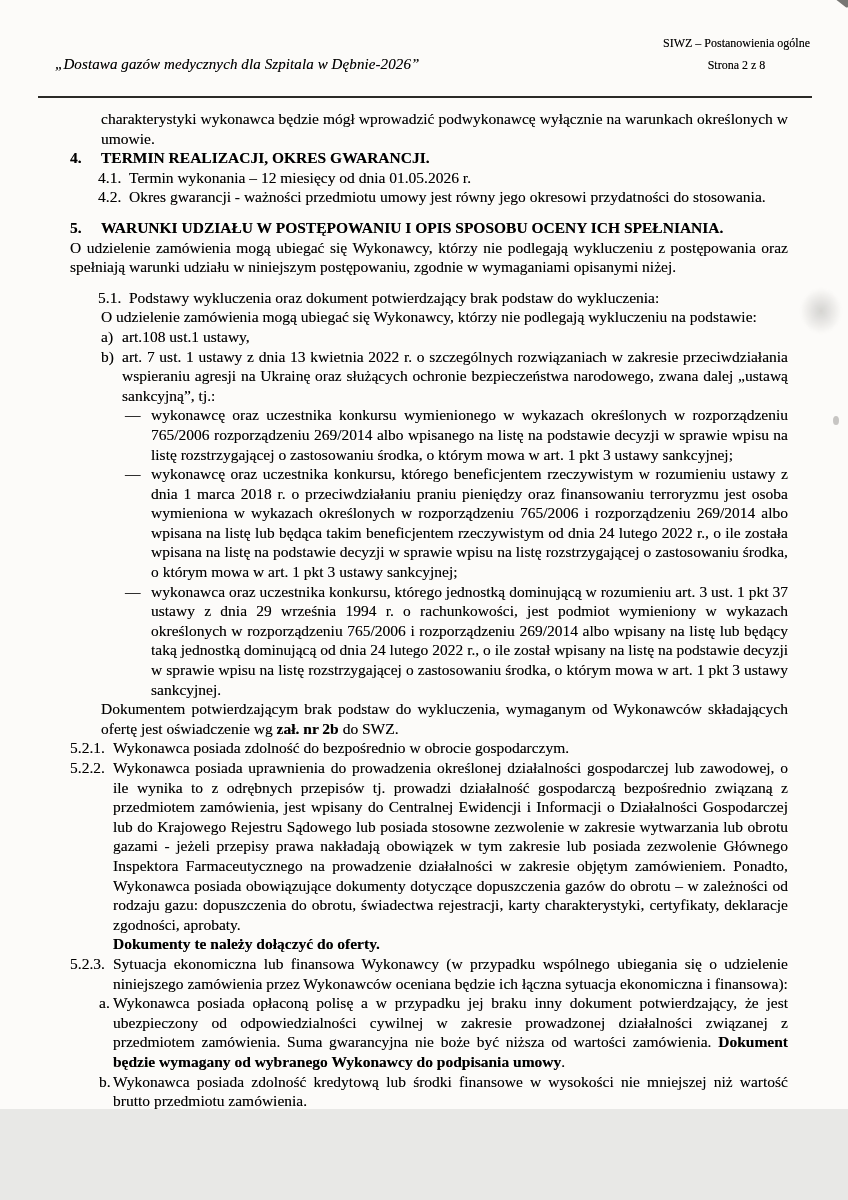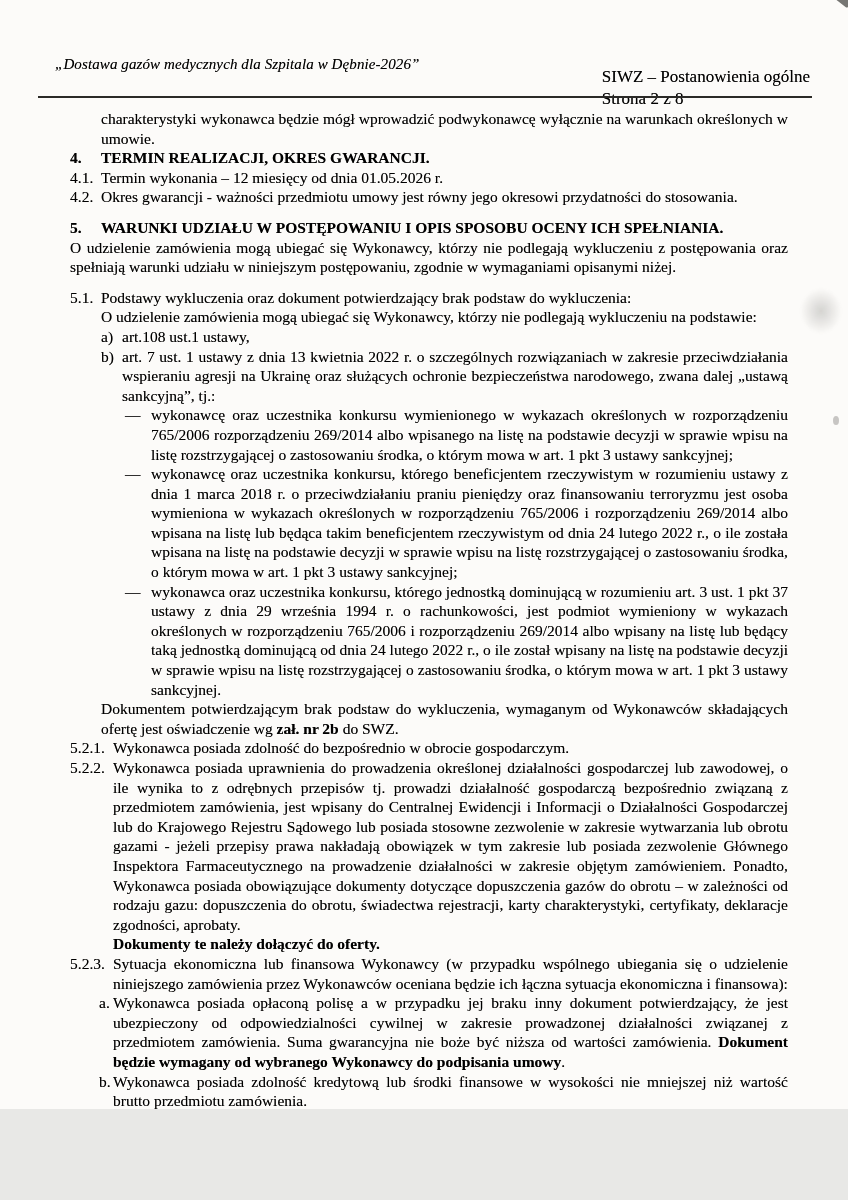--- a/index.html
+++ b/index.html
@@ -19,23 +19,23 @@
   .header-title {
     position: absolute;
     left: 55px; top: 56px;
     font-style: italic;
     font-size: 15px;
     letter-spacing: 0.1px;
     white-space: nowrap;
   }
   .header-right {
     position: absolute;
-    right: 38px; top: 66px;
-    text-align: left;
-    font-size: 17px;
+    right: 38px; top: 32px;
+    text-align: center;
+    font-size: 12px;
     line-height: 22px;
   }
   .header-rule {
     position: absolute;
     left: 38px; right: 36px; top: 96px;
     height: 2px;
     background: #2b2a27;
   }
 
   
@@ -46,21 +46,21 @@
     line-height: 19.6px;
   }
   .block { display: flex; align-items: baseline; }
   .block.gap { margin-top: 11px; }
   .block .content { flex: 1 1 auto; text-align: justify; }
   .block .marker { flex: 0 0 auto; }
   .seg-bold { font-weight: bold; }
 
   .b-h { font-weight: bold; }
   .b-h .marker   { flex-basis: 31px; }
-  .b-num1 .marker{ flex-basis: 31px; }
+  .b-num1 .marker{ flex-basis: 31px; margin-left: 28px; }
   .b-num2 .marker{ flex-basis: 43px; }
   .b-p0 { }
   .b-p1 { padding-left: 31px; }
   .b-p2 { padding-left: 43px; }
   .b-p2.bold { font-weight: bold; align-items: center; }
   .b-ab   { padding-left: 31px; }
   .b-ab .marker   { flex-basis: 21px; }
   .b-dash { padding-left: 55px; }
   .b-dash .marker { flex-basis: 26px; }
   .b-abdot { padding-left: 29px; }

